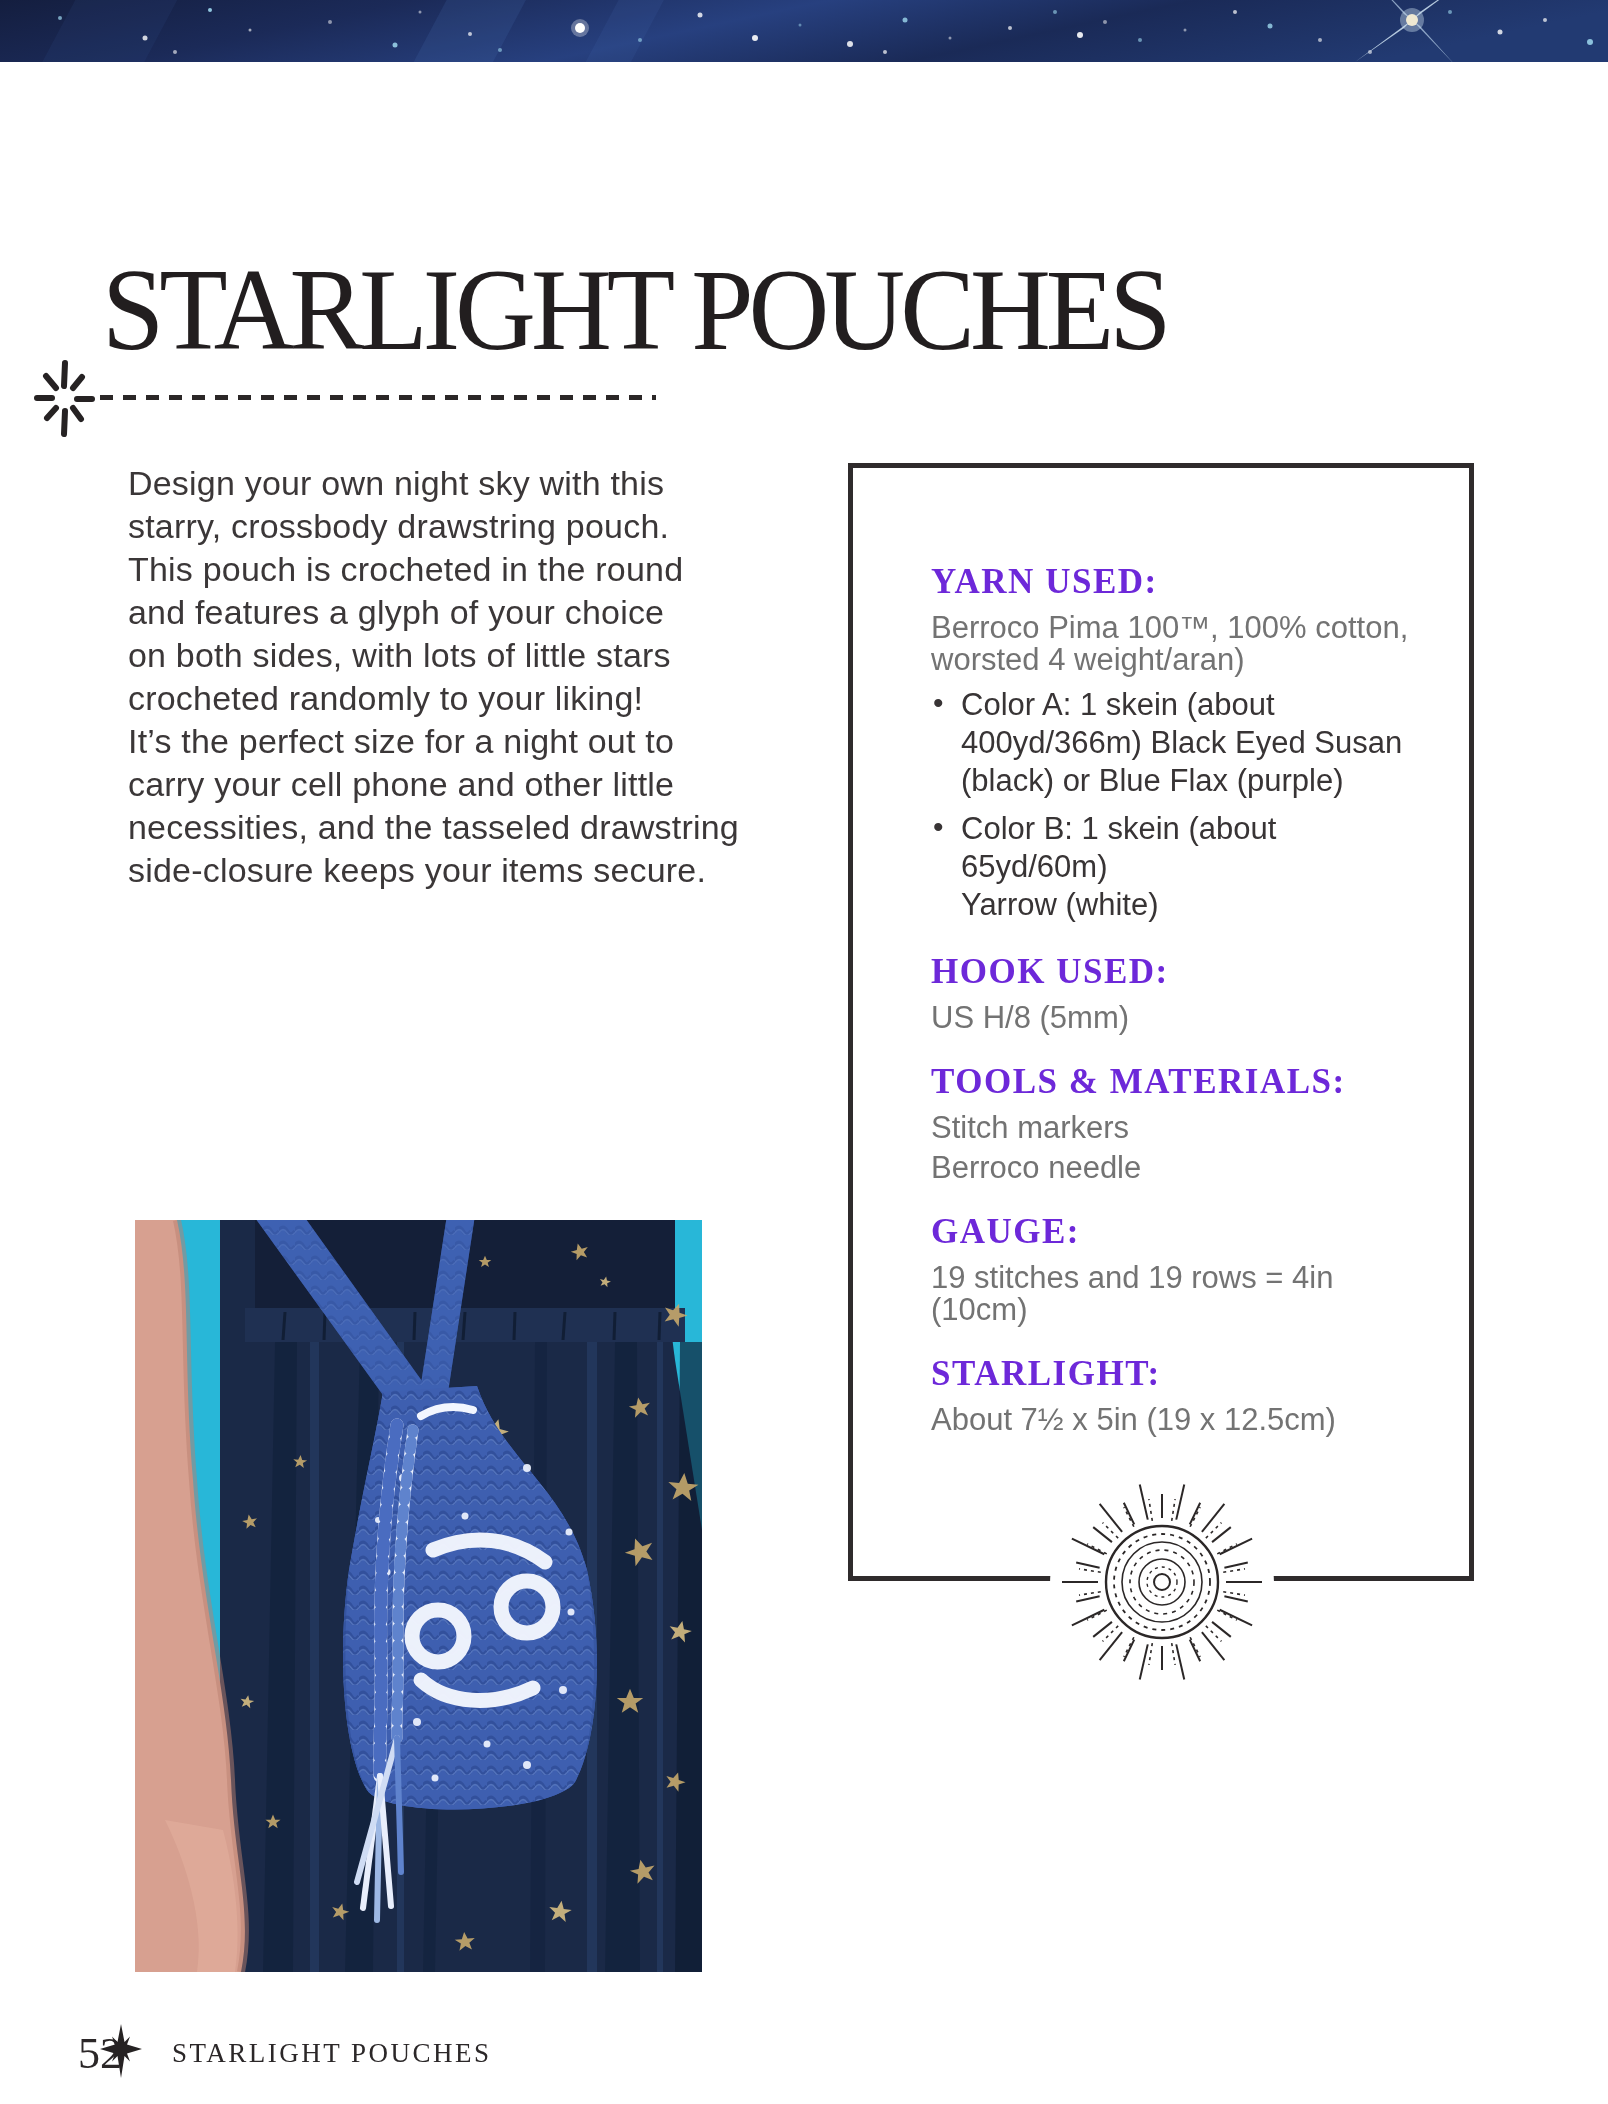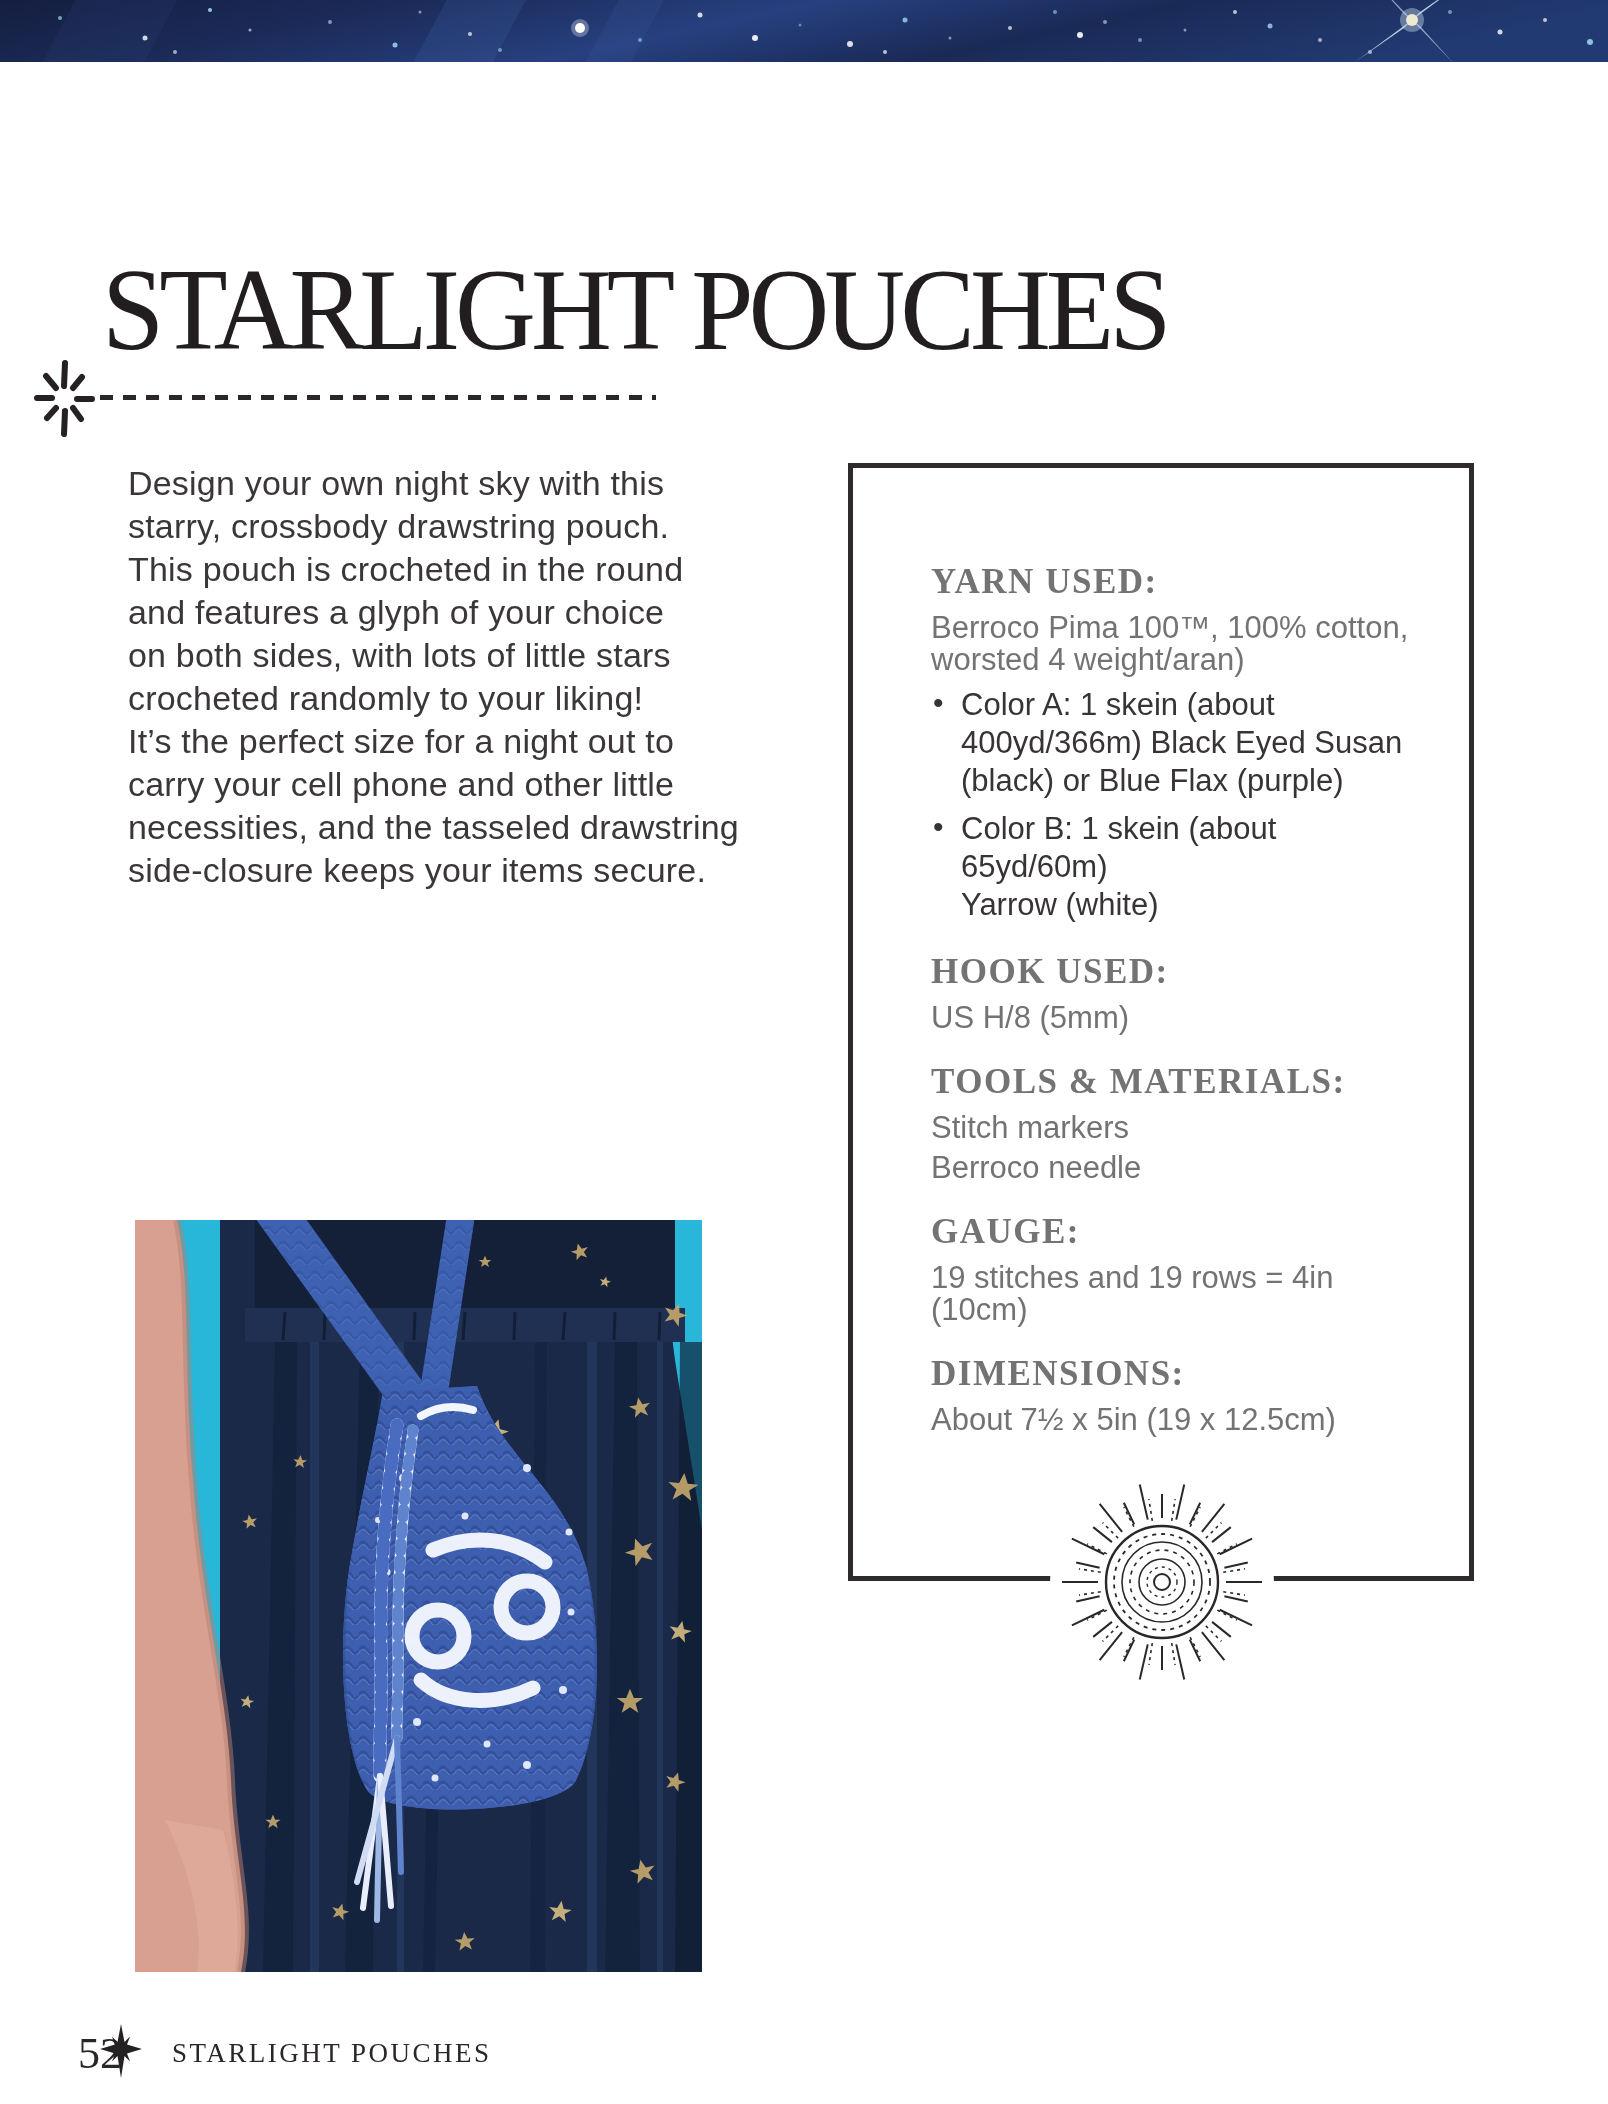--- a/index.html
+++ b/index.html
@@ -23,21 +23,21 @@
   
   #intro{position:absolute;left:128px;top:462px;width:660px;
          font-size:34px;line-height:43px;color:#3b3738;white-space:pre-line;
          letter-spacing:0.2px;}
 
   
   #spec-box{position:absolute;left:848px;top:463px;width:616px;height:1108px;
             border:5px solid #2f2b2c;}
   #spec-sections{position:absolute;left:78px;top:92px;width:500px;}
   .spec-heading{font-family:"Liberation Serif",serif;font-size:35px;font-weight:600;
-                letter-spacing:1.5px;color:#737373;margin:26px 0 0 0;line-height:44px;}
+                letter-spacing:1.5px;color:#6d28d9;margin:26px 0 0 0;line-height:44px;}
   .spec-section:first-child .spec-heading{margin-top:0;}
   .spec-body{font-size:31px;line-height:32px;color:#737373;margin:8px 0 0 0;
              white-space:pre-line;}
   .spec-bullet{position:relative;padding-left:30px;margin-top:10px;
                font-size:31px;line-height:38px;color:#383435;}
   .spec-bullet .dot{position:absolute;left:2px;top:-2px;font-size:30px;color:#383435;}
   .spec-bullet .btext{white-space:pre-line;text-align:center;}
 
   
   #sun{position:absolute;left:1042px;top:1462px;}
@@ -164,21 +164,21 @@
         <div class="spec-section">
           <h3 class="spec-heading">TOOLS &amp; MATERIALS:</h3>
           <p class="spec-body">Stitch markers</p>
           <p class="spec-body">Berroco needle</p>
         </div>
         <div class="spec-section">
           <h3 class="spec-heading">GAUGE:</h3>
           <p class="spec-body">19 stitches and 19 rows = 4in (10cm)</p>
         </div>
         <div class="spec-section">
-          <h3 class="spec-heading">DIMENSIONS:</h3>
+          <h3 class="spec-heading">STARLIGHT:</h3>
           <p class="spec-body">About 7½ x 5in (19 x 12.5cm)</p>
         </div>
       </div>
   </div>
 
   <svg id="sun" width="240" height="240" viewBox="0 0 240 240">
     <circle cx="120" cy="120" r="112" fill="#ffffff"></circle>
     <g id="sun-rays" stroke="#2b2727" fill="none">
         <line x1="184" y1="120" x2="220" y2="120" stroke-width="2"></line>
         <line x1="182.3953863796367" y1="134.24133977320412" x2="205.79365627200048" y2="139.58184218815566" stroke-width="2"></line>

